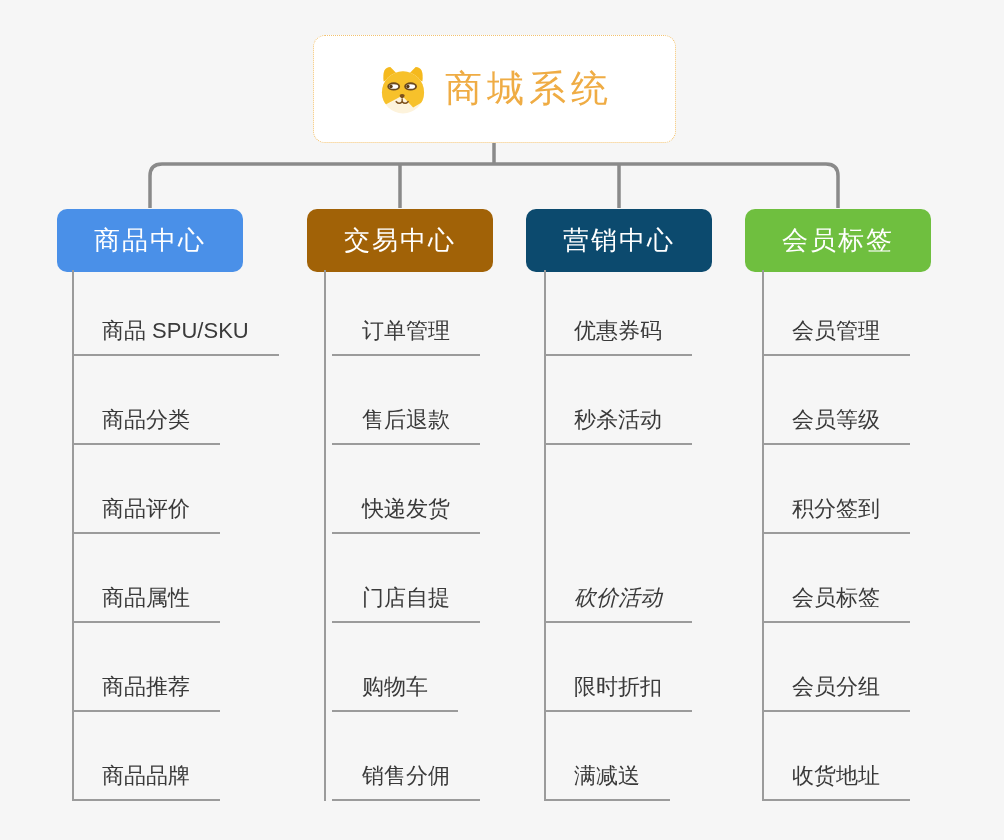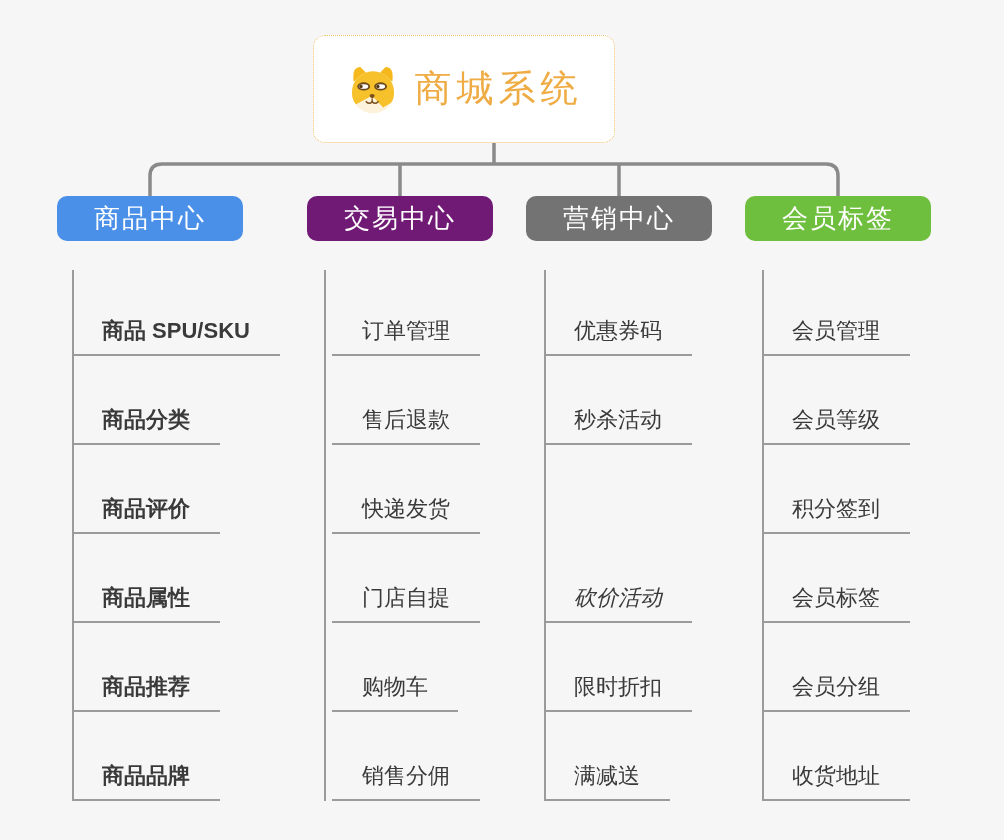--- a/index.html
+++ b/index.html
@@ -12,59 +12,59 @@
     width:1004px;height:840px;
     overflow:hidden;
   }
   
   #connector-svg{
     position:absolute;left:0;top:0;width:1004px;height:840px;
     pointer-events:none;
   }
   
   .root-node{
-    position:absolute;left:313px;top:35px;width:302px;height:108px;
+    position:absolute;left:313px;top:35px;width:363px;height:108px;
     box-sizing:border-box;
     border:1px dotted #f3c26f;
     border-radius:12px;
     display:flex;align-items:center;justify-content:center;
     gap:15px;
     cursor:pointer;
   }
   .root-title{
     font-size:37px;
     letter-spacing:5px;
     font-weight:400;
     white-space:nowrap;
   }
   .root-icon{width:54px;height:54px;flex:0 0 auto;}
   
   .branch-node{
-    position:absolute;top:196px;width:186px;height:45px;
+    position:absolute;top:209px;width:186px;height:63px;
     border-radius:10px;
     display:flex;align-items:center;justify-content:center;
     color:#ffffff;font-size:26px;letter-spacing:2px;
     white-space:nowrap;cursor:pointer;
   }
   .b1{left:57px;} .b2{left:307px;} .b3{left:526px;} .b4{left:745px;}
   
   .trunk{
     position:absolute;top:270px;height:531px;width:2px;
   }
   .t1{left:72px;} .t2{left:324px;} .t3{left:544px;} .t4{left:762px;}
   
   .leaf{
     position:absolute;height:42px;box-sizing:border-box;
     display:flex;align-items:flex-end;
     padding:0 30px 8px 30px;
     border-bottom:2px solid #9b9b9b;
     font-size:22px;color:#3a3a3a;
     white-space:nowrap;cursor:pointer;
   }
-  .c1{left:72px;font-weight:bold;} .c2{left:324px;margin-left:8px;} .c3{left:544px;} .c4{left:762px;}
+  .c1{left:72px;} .c2{left:324px;margin-left:8px;} .c3{left:544px;} .c4{left:762px;}
   .r1{top:314px;} .r2{top:403px;} .r3{top:492px;}
   .r4{top:581px;} .r5{top:670px;} .r6{top:759px;}
 </style>
 </head>
 <body>
 
 <div id="canvas" style="background: rgb(246, 246, 246);">
 
   <svg id="connector-svg" viewBox="0 0 1004 840" xmlns="http://www.w3.org/2000/svg">
     <g fill="none" stroke-width="3.5" style="stroke: rgb(138, 138, 138);">
@@ -93,24 +93,24 @@
       <path d="M28,39 Q31,37 34,39 Q34,42.5 31,43.5 Q28,42.5 28,39 Z" fill="#7c501c"></path>
       <path d="M31,43.5 L31,47" stroke="#7c501c" stroke-width="1.6" fill="none"></path>
       <path d="M24,47 Q27.5,51 31,47 M31,47 Q34.5,51 38,47" stroke="#7c501c" stroke-width="1.8" fill="none" stroke-linecap="round"></path>
     </svg>
     <span class="root-title" style="color: rgb(239, 172, 68);">商城系统</span>
   </div>
 
   <div class="branch-node b1" style="background: rgb(74, 144, 232);">
     <span>商品中心</span>
   </div>
-  <div class="branch-node b2" style="background: #701a75;">
+  <div class="branch-node b2" style="background: #a16207;">
     <span>交易中心</span>
   </div>
-  <div class="branch-node b3" style="background: #737373;">
+  <div class="branch-node b3" style="background: #0c4a6e;">
     <span>营销中心</span>
   </div>
   <div class="branch-node b4" style="background: rgb(111, 191, 63);">
     <span>会员标签</span>
   </div>
 
   <div class="trunk t1" style="background: rgb(155, 155, 155);"></div>
   <div class="trunk t2" style="background: rgb(155, 155, 155);"></div>
   <div class="trunk t3" style="background: rgb(155, 155, 155);"></div>
   <div class="trunk t4" style="background: rgb(155, 155, 155);"></div>

